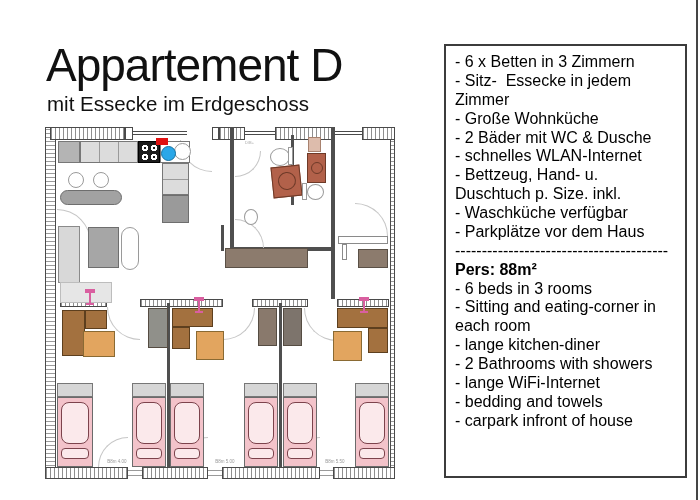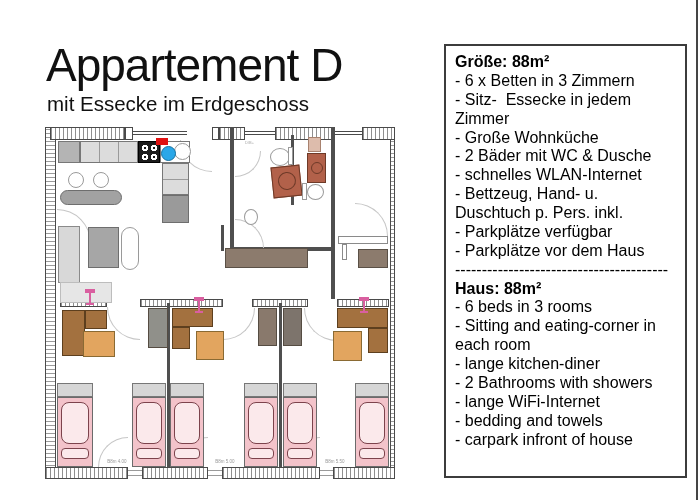--- a/index.html
+++ b/index.html
@@ -223,31 +223,30 @@
         </div>
     </div>
 
     <div class="microlabel" style="left:200px;top:13px;">D/B+</div>
     <div class="dim" style="left:50px;top:332px;">B8m 4.00</div>
     <div class="dim" style="left:158px;top:332px;">B8m 5.00</div>
     <div class="dim" style="left:268px;top:332px;">B8m 5.50</div>
   </div>
 
   <div class="info">
-    <div class="h">Größe: 88m²</div>
     <div>- 6 x Betten in 3 Zimmern</div>
     <div>- Sitz-  Essecke in jedem Zimmer</div>
     <div>- Große Wohnküche</div>
     <div>- 2 Bäder mit WC &amp; Dusche</div>
     <div>- schnelles WLAN-Internet</div>
-    <div>- Bettzeug, Hand- u. Duschtuch p. Pers. inkl.</div>
-    <div>- Parkplätze verfügbar</div>
+    <div>- Bettzeug, Hand- u. Duschtuch p. Size. inkl.</div>
+    <div>- Waschküche verfügbar</div>
     <div>- Parkplätze vor dem Haus</div>
     <div class="divider">----------------------------------------</div>
-    <div class="h">Haus: 88m²</div>
+    <div class="h">Pers: 88m²</div>
     <div>- 6 beds in 3 rooms</div>
     <div>- Sitting and eating-corner in each room</div>
     <div>- lange kitchen-diner</div>
     <div>- 2 Bathrooms with showers</div>
     <div>- lange WiFi-Internet</div>
     <div>- bedding and towels</div>
     <div>- carpark infront of house</div>
   </div>
 
   <div class="edge"></div>

